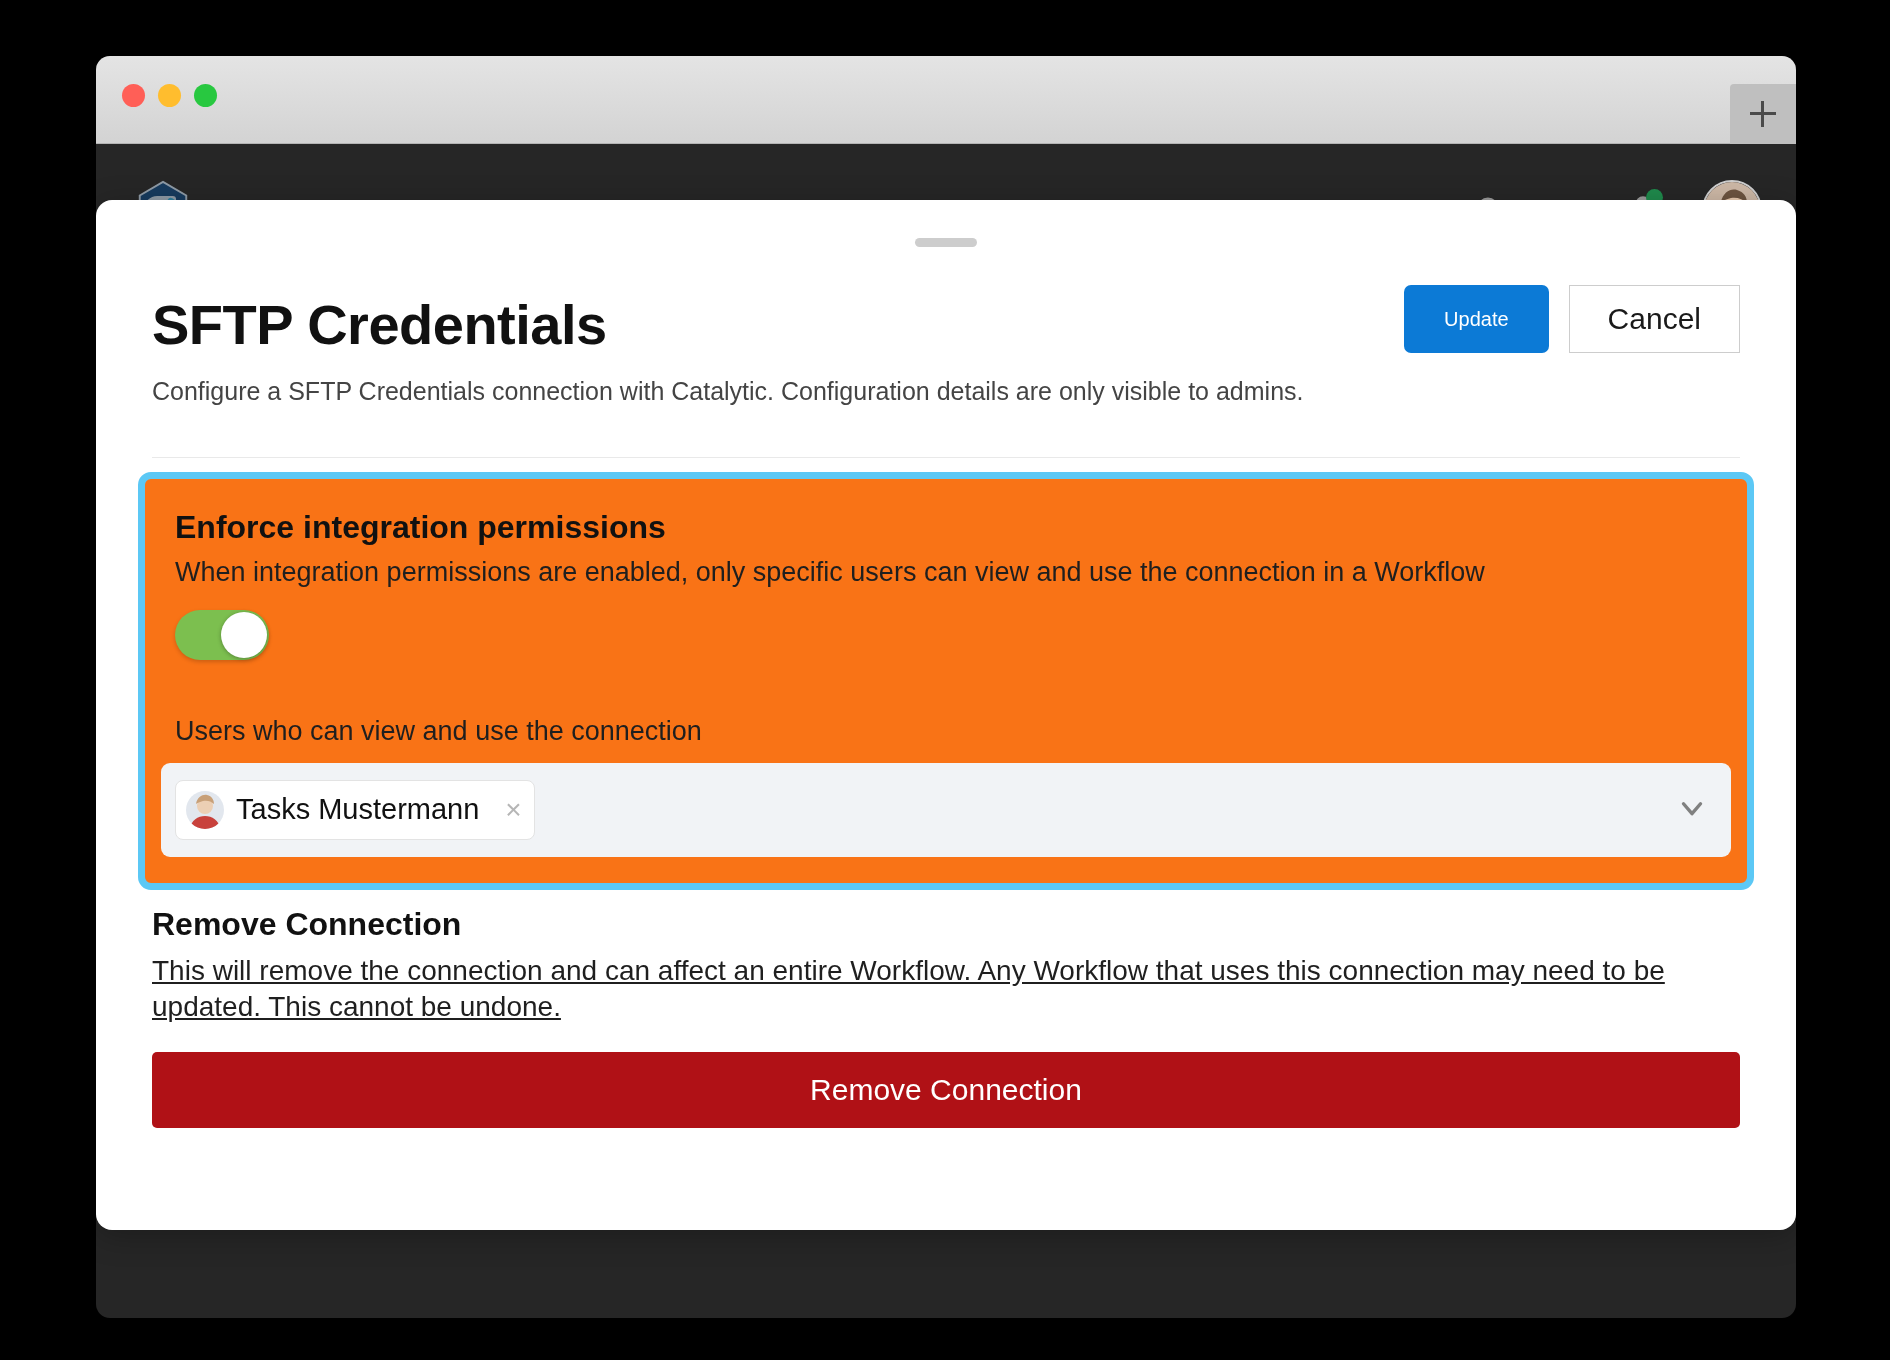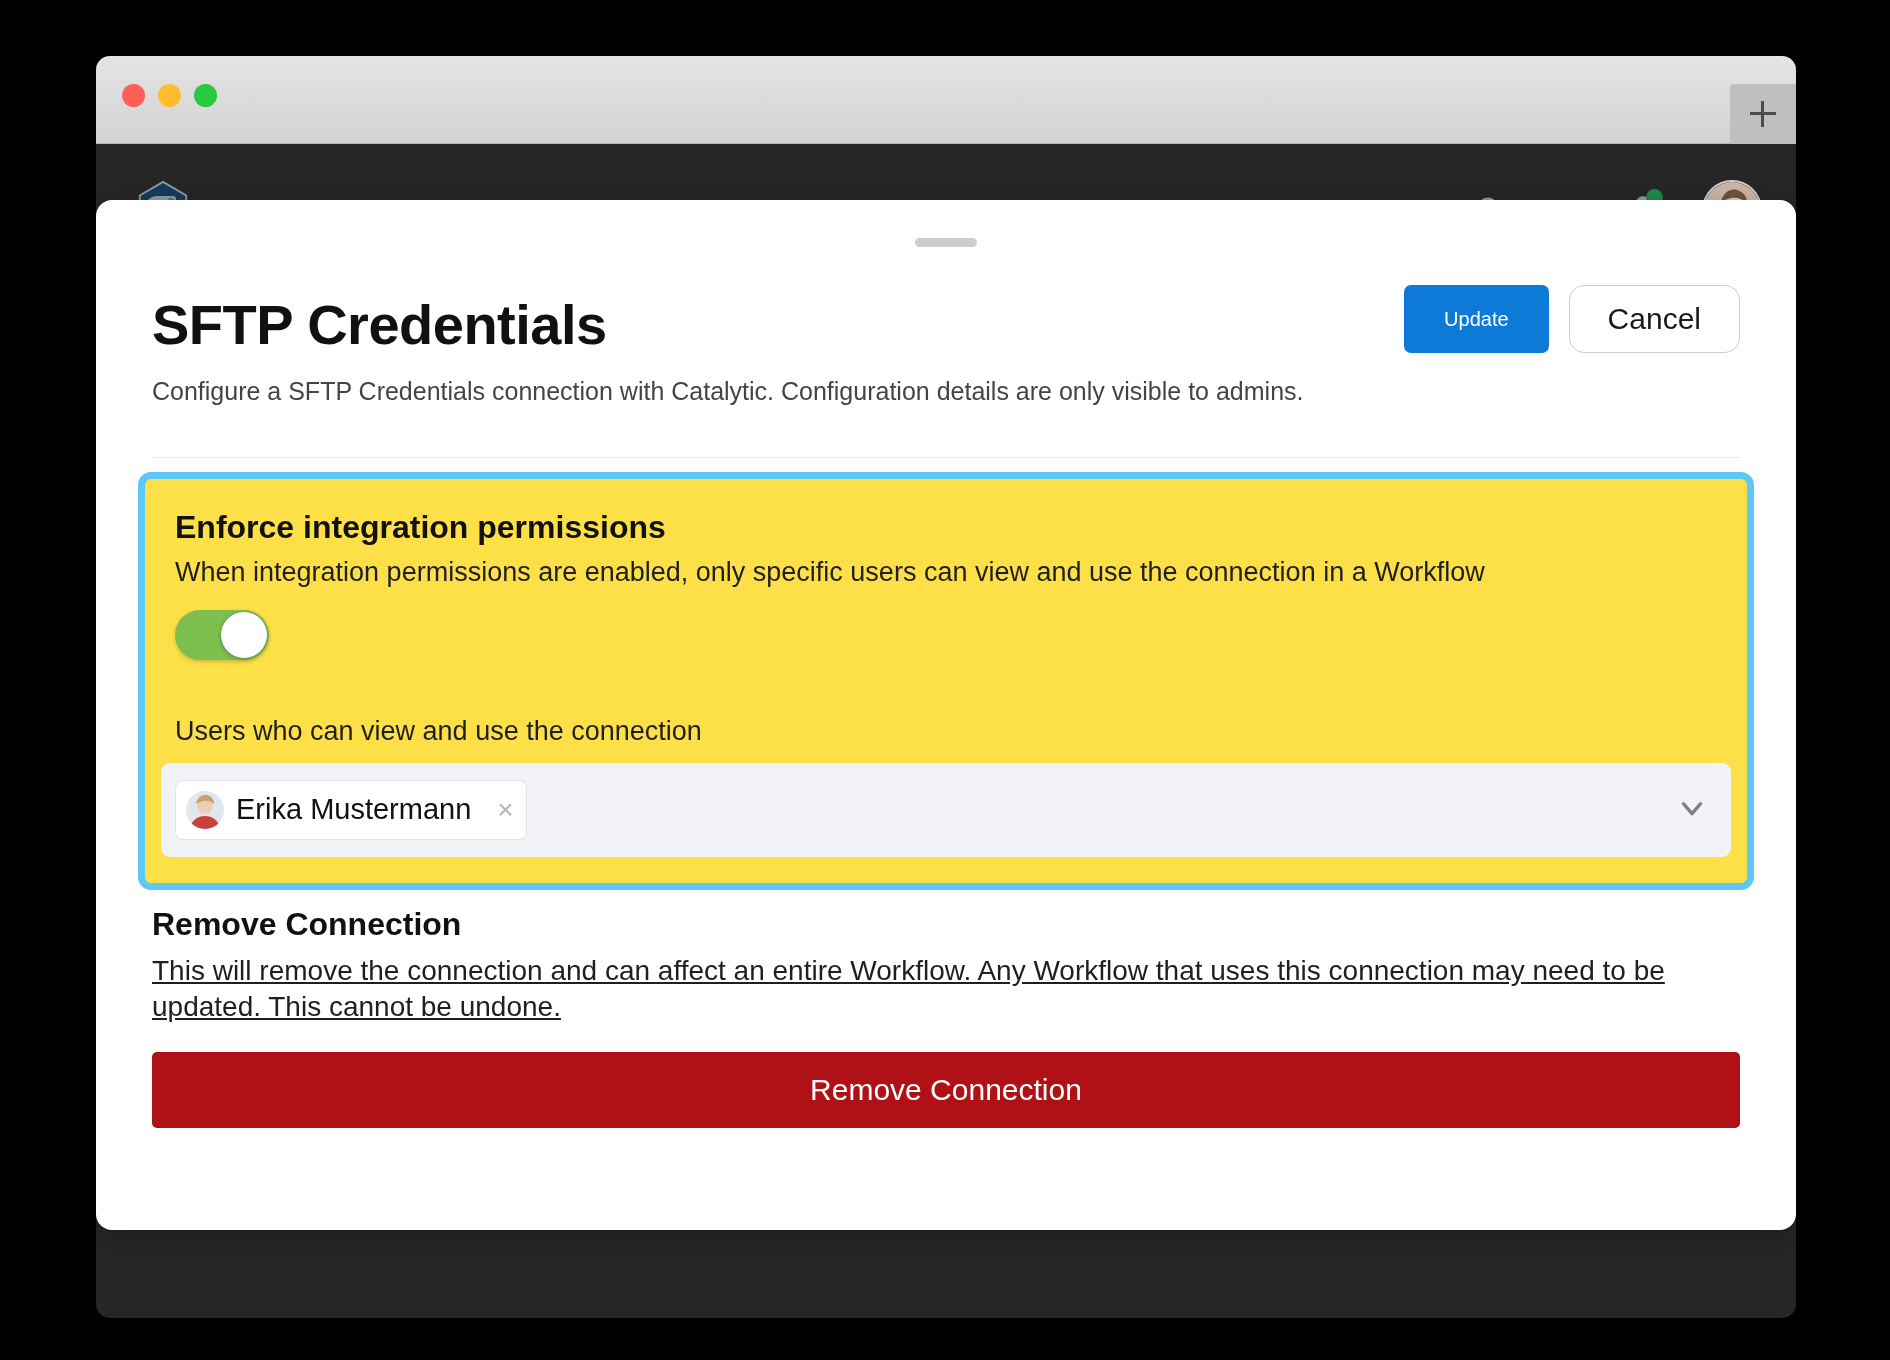--- a/index.html
+++ b/index.html
@@ -117,38 +117,38 @@
     background: #0c7ad6; color: #fff;
     font-size: 20px; border: none;
     padding: 0 40px; height: 68px;
     border-radius: 7px; cursor: pointer;
     font-family: inherit;
   }
   #cancel-button {
     background: #fff; color: #1a1a1a;
     font-size: 30px; border: 1px solid #cdcdcd;
     padding: 0 38px; height: 68px;
-    border-radius: 15px; cursor: pointer;
+    border-radius: 0; cursor: pointer;
     font-family: inherit;
   }
   #modal-subtitle {
     padding: 22px 56px 0 56px;
     font-size: 25px; color: #444; line-height: 1.35;
   }
   #header-divider {
     margin: 48px 56px 0; height: 1px; background: #e9e9e9;
   }
 
   
   #permissions-panel {
     position: relative;
     margin: 14px 42px 0 42px;
     border: 7px solid #5cc8f5;
     border-radius: 13px;
-    background: #fde047;
+    background: #f97316;
     padding: 30px 16px 26px 16px;
   }
   #permissions-heading {
     font-family: "Liberation Sans Narrow", "Liberation Sans", sans-serif;
     font-size: 32px; font-weight: bold; color: #111;
     padding-left: 14px;
   }
   #permissions-description {
     font-size: 27px; color: #1f1f1f; margin-top: 11px;
     padding-left: 14px;
@@ -302,21 +302,21 @@
     <div id="users-select">
       <div id="user-chip">
         <span id="user-chip-avatar">
           <svg viewBox="0 0 38 38" width="38" height="38">
             <rect width="38" height="38" fill="#e2e7ee"></rect>
             <circle cx="19" cy="15" r="8" fill="#eccfb4"></circle>
             <path d="M4 38c1-9 8-13 15-13s14 4 15 13z" fill="#c8413c"></path>
             <path d="M10 13c1-7 7-10 11-9 5 1 7 5 7 9-3-3-7-4-11-3-3 1-6 2-7 3z" fill="#c8a078"></path>
           </svg>
         </span>
-        <span id="user-chip-name">Erika Mustermann</span>
+        <span id="user-chip-name">Tasks Mustermann</span>
         <span id="user-chip-remove">×</span>
       </div>
       <span id="users-select-chevron">
         <svg width="34" height="34" viewBox="0 0 24 24" fill="none" stroke="#808080" stroke-width="2.4" stroke-linecap="round" stroke-linejoin="round">
           <polyline points="6 9 12 16 18 9"></polyline>
         </svg>
       </span>
     </div>
   </div>
 

